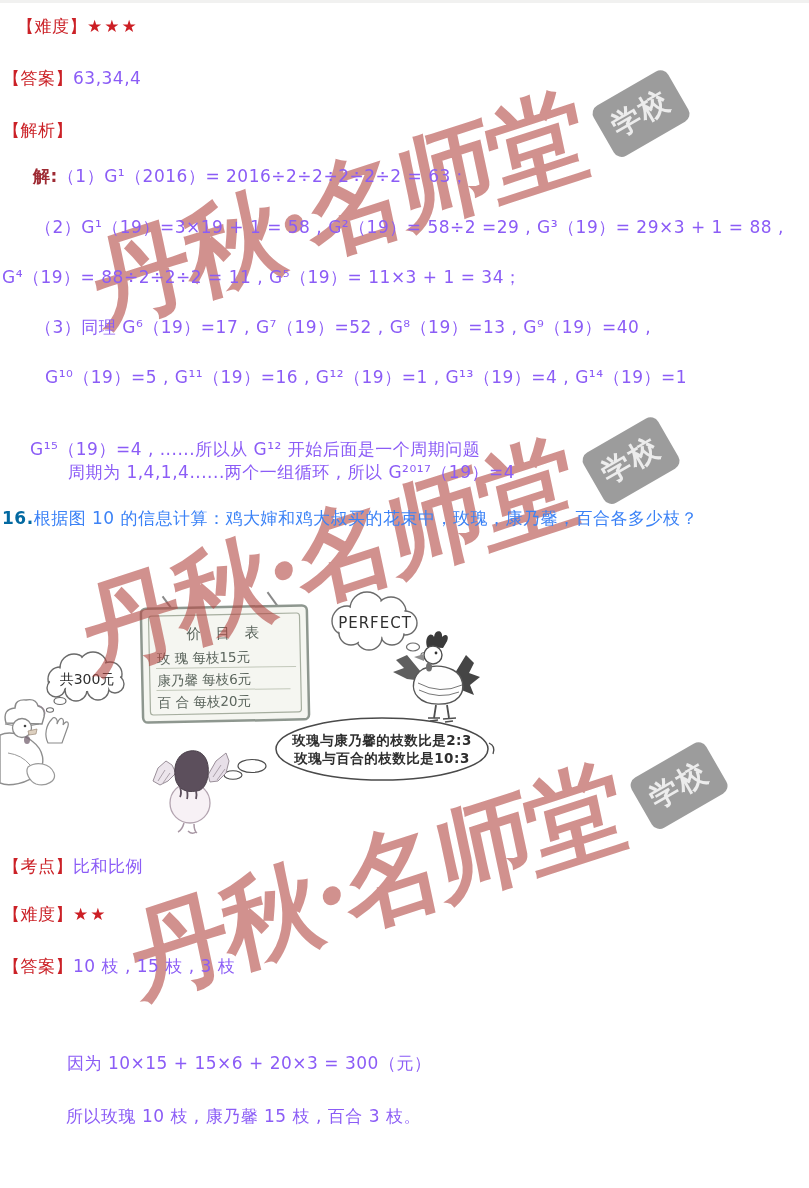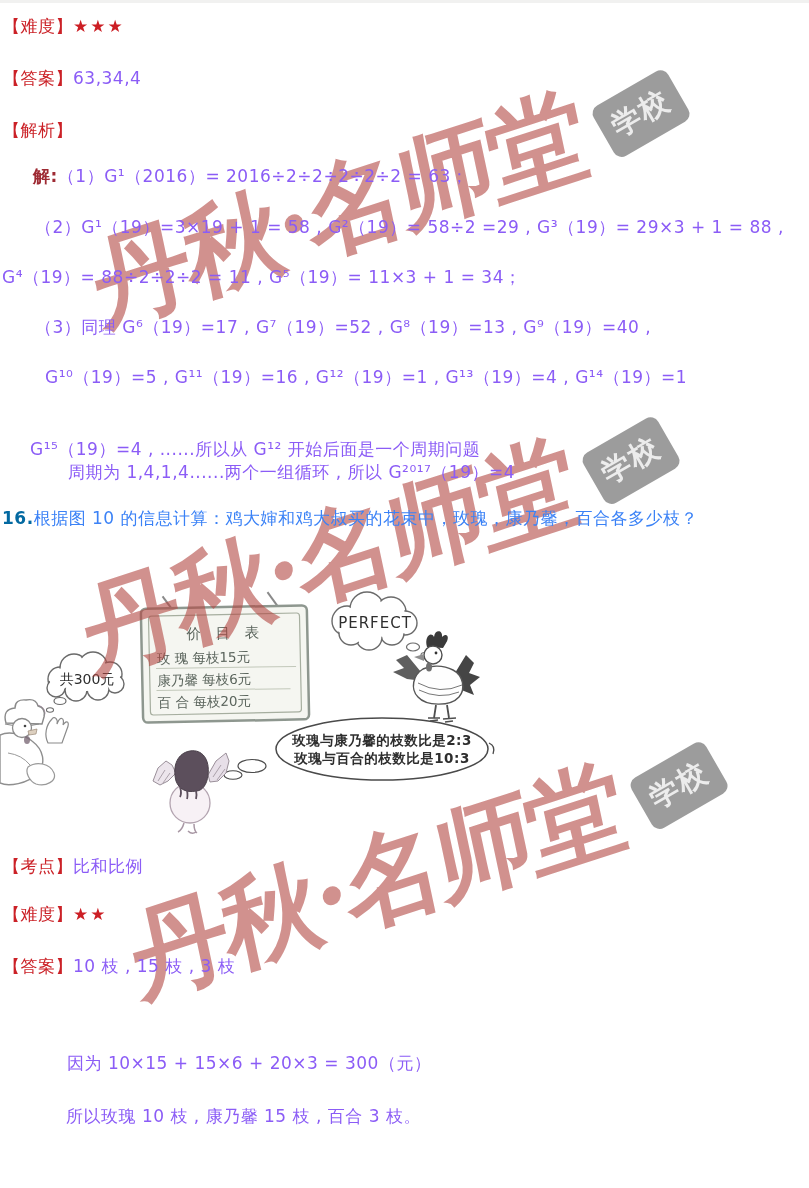--- a/index.html
+++ b/index.html
@@ -54,21 +54,21 @@
   </div>
   <div class="watermark" style="left:85px; top:570px;">
     <span class="wm-text">丹秋·名师堂</span>
     <span class="wm-badge">学校</span>
   </div>
   <div class="watermark" style="left:133px; top:895px;">
     <span class="wm-text">丹秋·名师堂</span>
     <span class="wm-badge">学校</span>
   </div>
 
-  <div class="line" style="left:3px; top:15px;">
+  <div class="line" style="left:17px; top:15px;">
     <span class="label">【难度】</span><span class="stars">★★★</span>
   </div>
   <div class="line" style="left:3px; top:67px;">
     <span class="label">【答案】</span><span class="red">63,34,4</span>
   </div>
   <div class="line" style="left:3px; top:119px;">
     <span class="label">【解析】</span>
   </div>
 
   <div class="line" style="left:33px; top:165px;text-align:right;">

